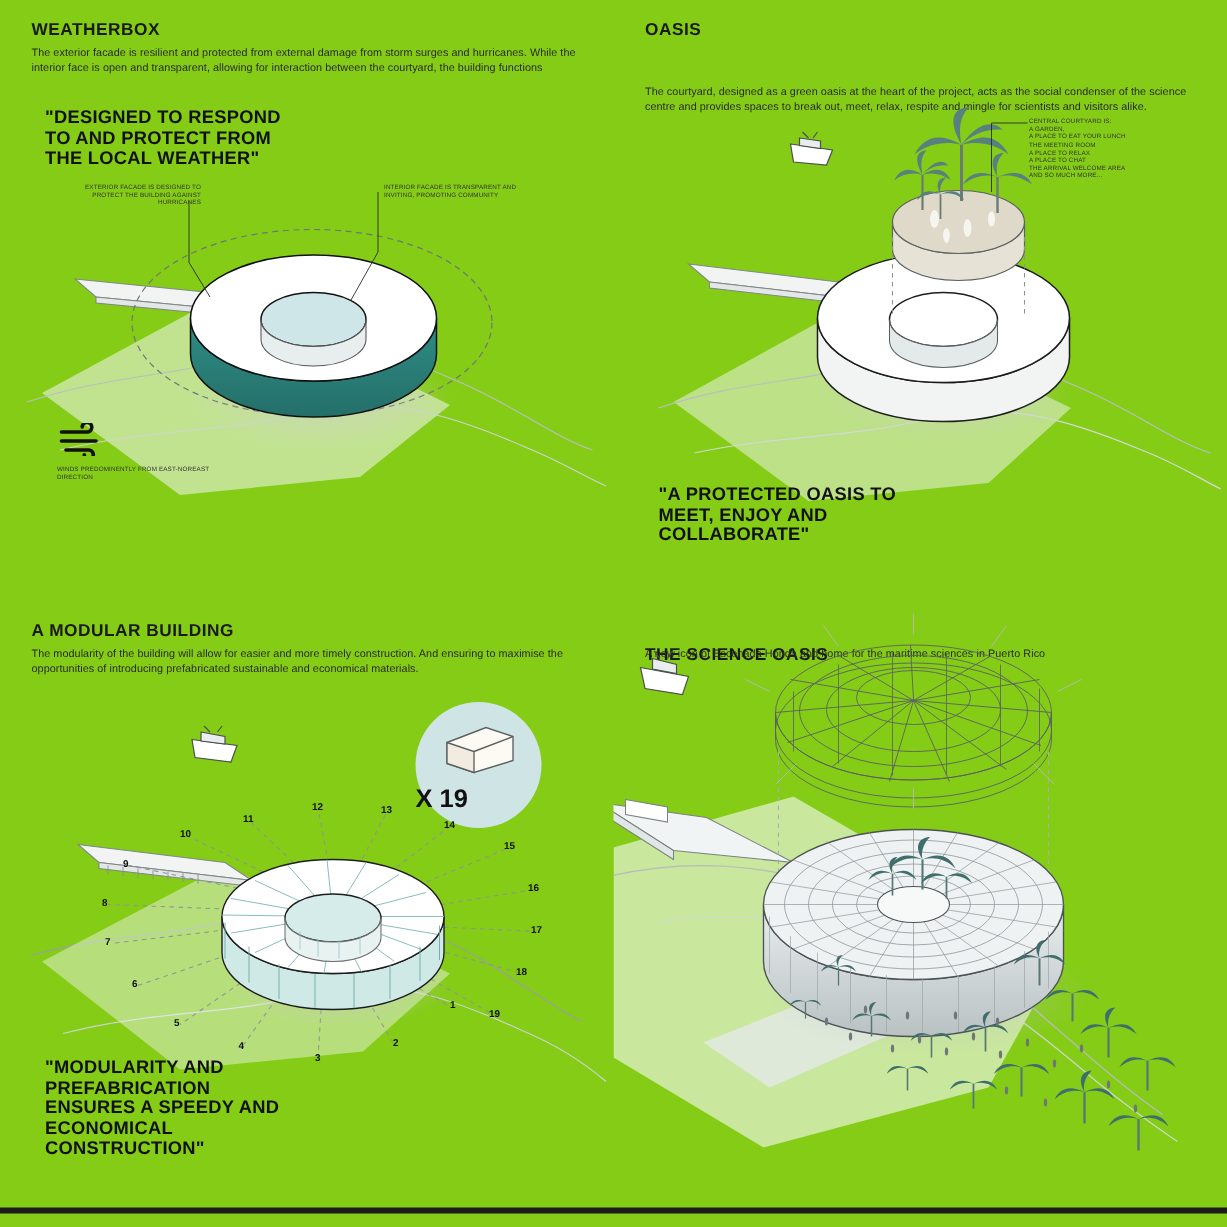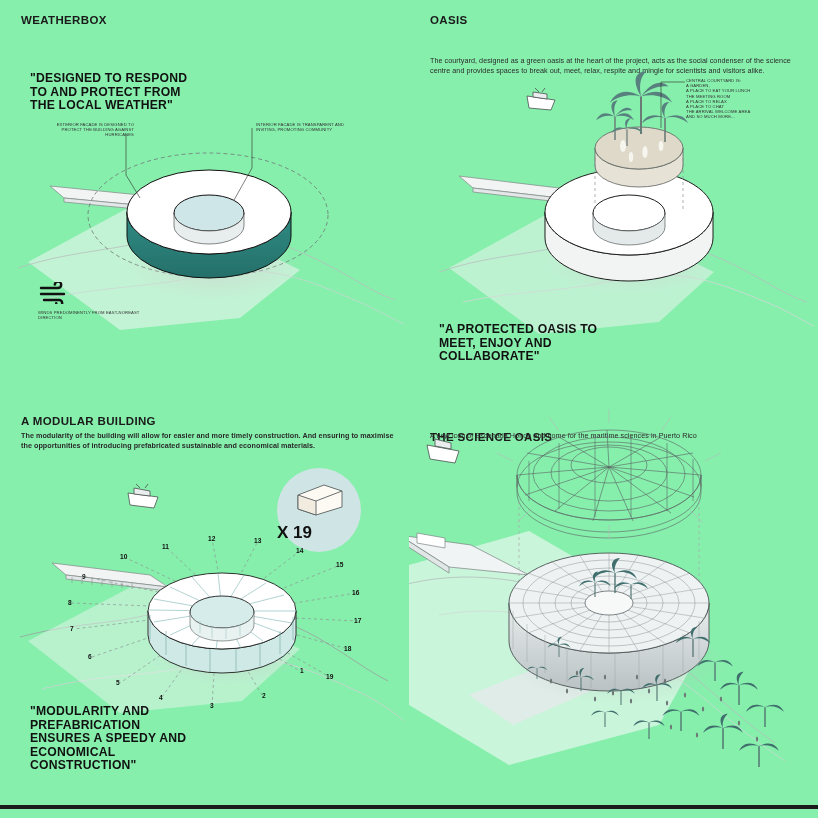--- a/index.html
+++ b/index.html
@@ -6,21 +6,21 @@
   html, body {
     margin: 0; padding: 0;
     width: 818px; height: 818px;
     background: #ffffff;
     font-family: "Liberation Sans", sans-serif;
     overflow: hidden;
   }
   #board {
     position: relative;
     width: 818px; height: 818px;
-    background: #86efac;
+    background: #84cc16;
   }
   .panel { position: absolute; }
   .panel-tl { left: 0;   top: 0;   width: 409px; height: 405px; }
   .panel-tr { left: 409px; top: 0; width: 409px; height: 405px; }
   .panel-bl { left: 0;   top: 405px; width: 409px; height: 395px; }
   .panel-br { left: 409px; top: 405px; width: 409px; height: 395px; }
 
   .sec-title {
     position: absolute;
     left: 21px;
@@ -71,20 +71,21 @@
   .svgwrap { position: absolute; left: 0; top: 0; }
 </style>
 </head>
 <body>
 
 <div id="board">
 
   <div class="panel panel-tl">
 
     <div class="sec-title" style="top:14px;">WEATHERBOX</div>
+    <div class="sec-body" style="top:30px;">The exterior facade is resilient and protected from external damage from storm surges and hurricanes. While the interior face is open and transparent, allowing for interaction between the courtyard, the building functions</div>
 
     <div class="quote" style="left:30px; top:72px; width:170px;">"DESIGNED TO RESPOND TO AND PROTECT FROM THE LOCAL WEATHER"</div>
 
     <svg class="svgwrap" width="409" height="405" viewBox="0 0 409 405">
       <defs>
         <linearGradient id="ringSideTeal" x1="0" y1="0" x2="0" y2="1">
           <stop offset="0%" stop-color="#2f8d85"></stop>
           <stop offset="100%" stop-color="#246f69"></stop>
         </linearGradient>
         <radialGradient id="groundShade" cx="50%" cy="50%" r="50%">
@@ -236,21 +237,21 @@
 A PLACE TO CHAT
 THE ARRIVAL WELCOME AREA
 AND SO MUCH MORE...</div>
 
     <div class="quote" style="left:30px; top:323px; width:180px;">"A PROTECTED OASIS TO MEET, ENJOY AND COLLABORATE"</div>
   </div>
 
   <div class="panel panel-bl">
 
     <div class="sec-title" style="top:10px;">A MODULAR BUILDING</div>
-    <div class="sec-body" style="top:26px;font-weight:bold;">The modularity of the building will allow for easier and more timely construction. And ensuring to maximise the opportunities of introducing prefabricated sustainable and economical materials.</div>
+    <div class="sec-body" style="top:26px;">The modularity of the building will allow for easier and more timely construction. And ensuring to maximise the opportunities of introducing prefabricated sustainable and economical materials.</div>
 
     <svg class="svgwrap" width="409" height="395" viewBox="0 0 409 395">
       <defs>
         <radialGradient id="groundShade3" cx="50%" cy="50%" r="50%">
           <stop offset="0%" stop-color="#c8c8c8" stop-opacity="0.55"></stop>
           <stop offset="100%" stop-color="#c8c8c8" stop-opacity="0"></stop>
         </radialGradient>
       </defs>
 
       <g stroke="#4a5050" stroke-width="0.8" fill="#ffffff">

